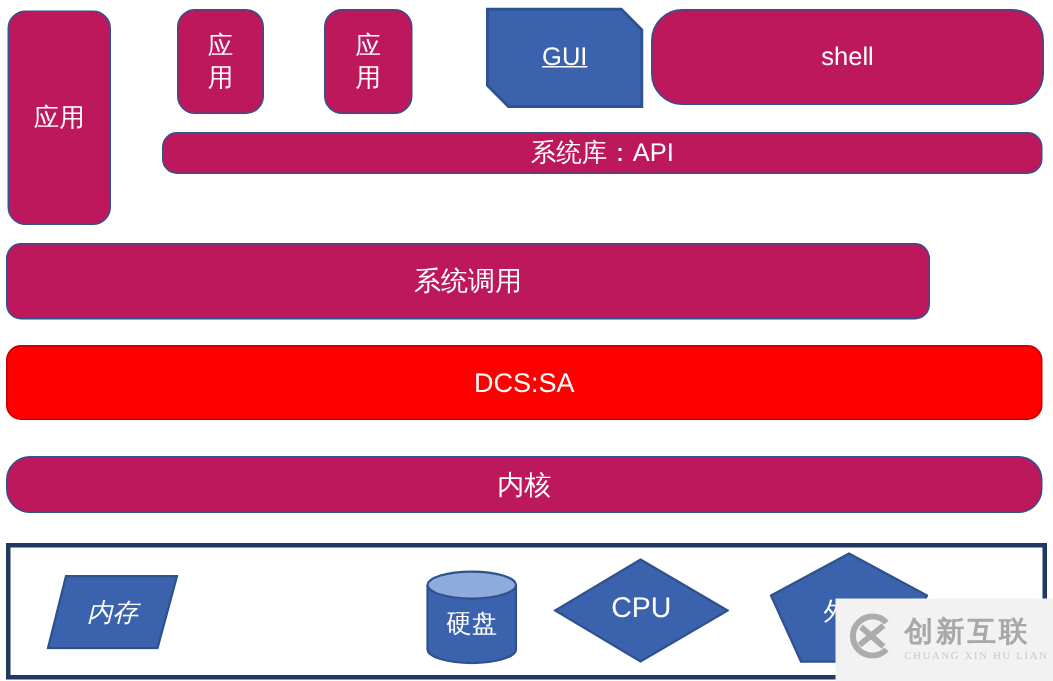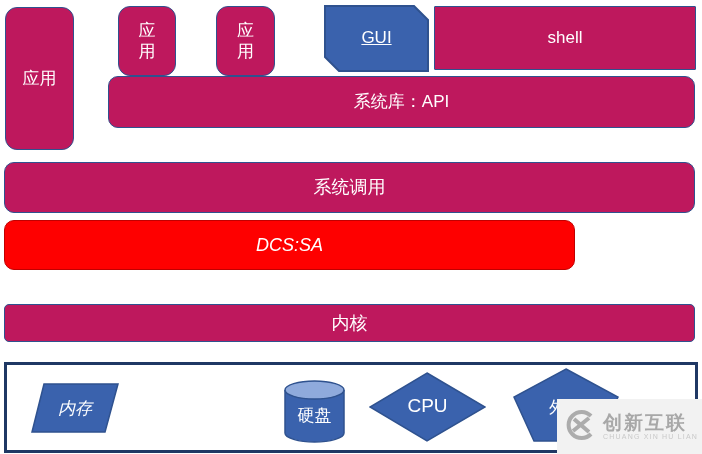--- a/index.html
+++ b/index.html
@@ -43,20 +43,21 @@
     border:3px solid #1F3864;
     background:#ffffff;
   }
   .watermark {
     position:absolute;
     left:557px; top:399px; width:145px; height:55px;
     background:#F2F2F2;
     display:flex; align-items:center;
     padding-left:7px; box-sizing:border-box;
     z-index:20;
+    font-family:Liberation Serif, serif;
   }
   .wm-text { display:flex; flex-direction:column; margin-left:5px; }
   .wm-brand {
     color:#A8A8A8; font-size:19px; font-weight:600;
     letter-spacing:2px; line-height:1.05; white-space:nowrap;
   }
   .wm-sub {
     color:#C9C9C9; font-size:7px; letter-spacing:1.2px;
     margin-top:1px; white-space:nowrap;
   }
@@ -77,37 +78,37 @@
     <div class="lbl two-line">应用</div>
   </div>
 
   <div class="svg-shape" style="left:324px; top:5px; width:105px; height:67px;">
     <svg width="105" height="67" viewBox="0 0 105 67">
       <polygon points="1,1 90,1 104,15 104,66 15,66 1,52" fill="#3A62AD" stroke="#2F528F" stroke-width="2"></polygon>
     </svg>
     <div class="overlay-lbl" style="top:23px;text-decoration:underline;">GUI</div>
   </div>
 
-  <div class="shape blue-rect" style="left:434px; top:6px; width:262px; height:64px; border-radius:1px;">
+  <div class="shape blue-rect" style="left:434px; top:6px; width:262px; height:64px; border-radius:21px;">
     <div class="lbl">shell</div>
   </div>
 
-  <div class="shape blue-rect" style="left:108px; top:76px; width:587px; height:52px; border-radius:10px;">
+  <div class="shape blue-rect" style="left:108px; top:88px; width:587px; height:28px; border-radius:10px;">
     <div class="lbl">系统库：API</div>
   </div>
 
-  <div class="shape blue-rect" style="left:4px; top:162px; width:691px; height:51px; border-radius:10px;">
+  <div class="shape blue-rect" style="left:4px; top:162px; width:616px; height:51px; border-radius:10px;">
     <div class="lbl lbl-lg">系统调用</div>
   </div>
 
-  <div class="shape red-rect" style="left:4px; top:220px; width:571px; height:50px; border-radius:10px;font-style:italic;">
+  <div class="shape red-rect" style="left:4px; top:230px; width:691px; height:50px; border-radius:10px;">
     <div class="lbl lbl-lg">DCS:SA</div>
   </div>
 
-  <div class="shape blue-rect" style="left:4px; top:304px; width:691px; height:38px; border-radius:5px;">
+  <div class="shape blue-rect" style="left:4px; top:304px; width:691px; height:38px; border-radius:16px;">
     <div class="lbl lbl-lg">内核</div>
   </div>
 
   <div class="hw-frame" style="left:4px; top:362px; width:688px; height:85px;"></div>
 
   <div class="svg-shape" style="left:31px; top:383px; width:88px; height:50px;font-style:italic;">
     <svg width="88" height="50" viewBox="0 0 88 50">
       <polygon points="13,1 87,1 74,49 1,49" fill="#3A62AD" stroke="#2F528F" stroke-width="1.5"></polygon>
     </svg>
     <div class="overlay-lbl" style="top:14px;">内存</div>

